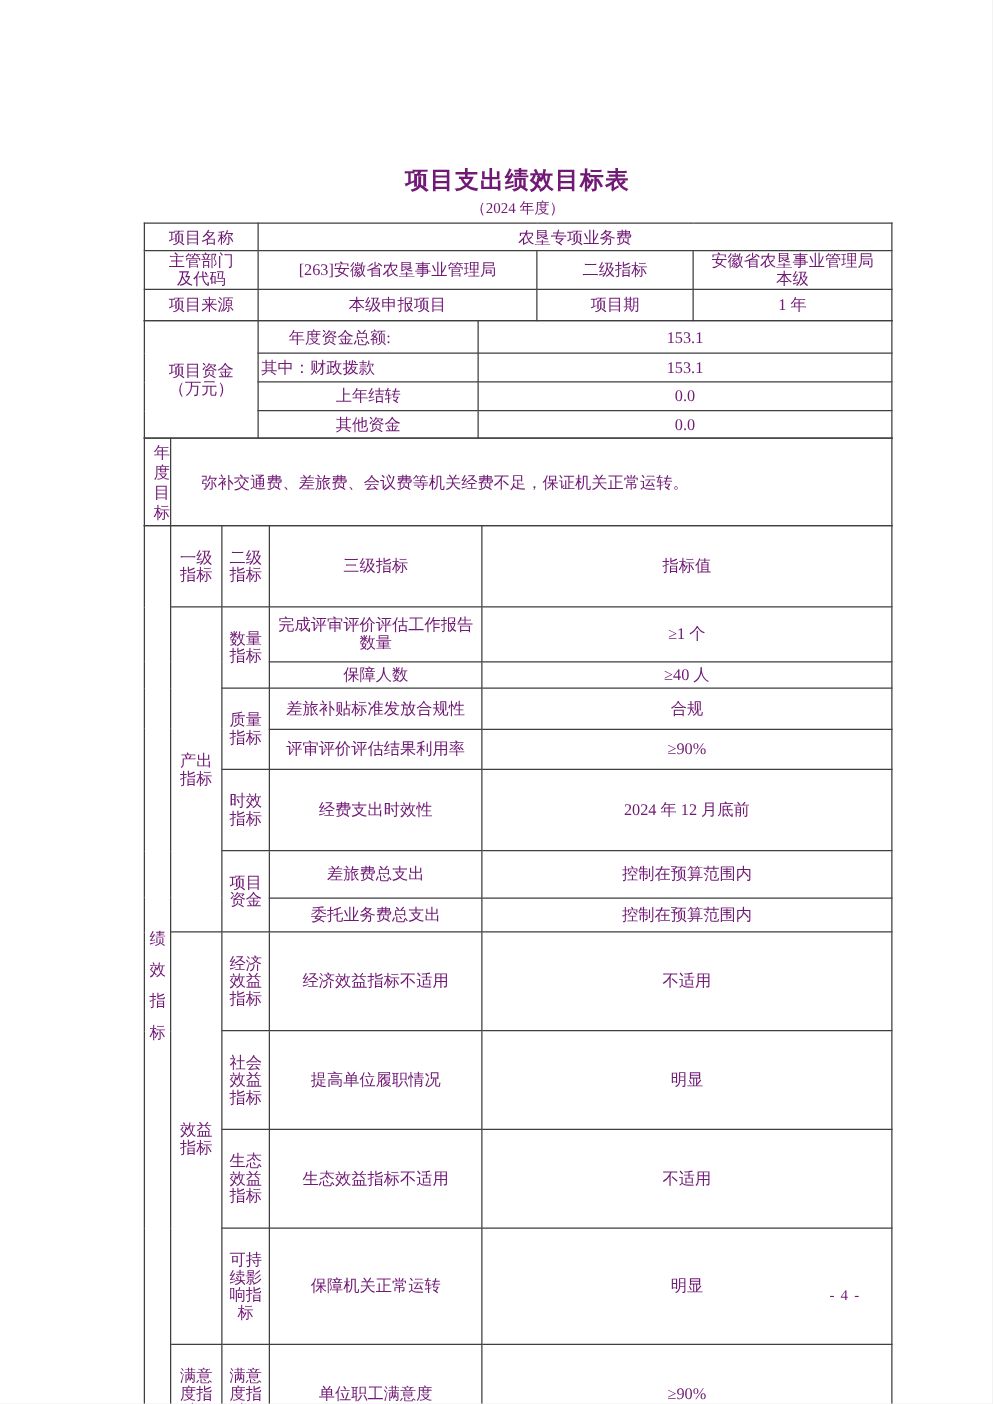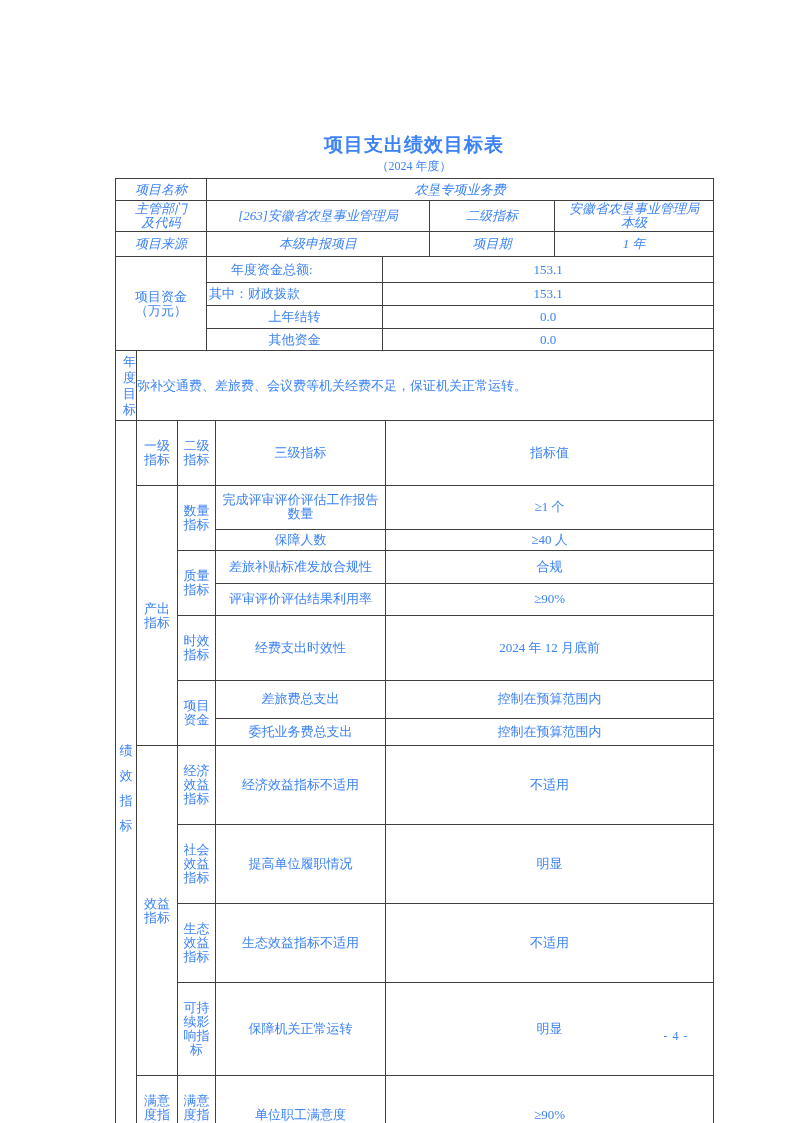--- a/index.html
+++ b/index.html
@@ -1,45 +1,45 @@
 <!DOCTYPE html>
 <html><head>
 <meta charset="utf-8">
 <style>
   html,body { margin:0; padding:0; background:#e9e9e9; }
   .page {
     position:relative; width:794px; height:1123px; margin:0 auto;
     background:#ffffff; overflow:hidden;
     font-family:"Liberation Serif","DejaVu Serif",serif;
-    color:#3b82f6;
+    color:#701a75;
   }
   .doc { position:absolute; left:115px; top:134px; width:598px; }
   .title {
     margin:0; text-align:center; font-size:19px; font-weight:bold;
     letter-spacing:1px; line-height:22px;
     font-family:"Liberation Sans","DejaVu Sans",sans-serif;
   }
   .subtitle { margin:2px 0 0 0; text-align:center; font-size:12px; line-height:16px; }
   table {
     border-collapse:collapse; table-layout:fixed; width:598px;
     margin-top:-1px; empty-cells:show;
   }
-  table.first { margin-top:4px;font-style:italic; }
+  table.first { margin-top:4px; }
   td {
     border:1px solid #3f3f3f; font-size:13px; line-height:14px;
     text-align:center; vertical-align:middle; padding:1px 2px;
     white-space:pre-line; word-break:break-all; overflow:hidden;
   }
   td.vn { padding:1px 0; line-height:16px;text-align:right; }           
   td.vn-tall { padding:1px 0; line-height:25px; }      
   td.l1 { padding:1px 6px; }                           
   td.l2 { padding:18px 5px; }                           
   td.fund-name-a { text-align:left; padding-left:24px; }
   td.fund-name-b { text-align:left; }
-  td.goal-text { text-align:left; padding-left:0; padding-right:8px; }
+  td.goal-text { text-align:left; padding-left:24px; padding-right:8px; }
   .pageno {
     position:absolute; left:636px; top:1029px; width:80px;
     font-size:12px; text-align:center; letter-spacing:1px;
   }
 </style>
 </head>
 <body>
 
 <div class="page">
   <div class="doc">

